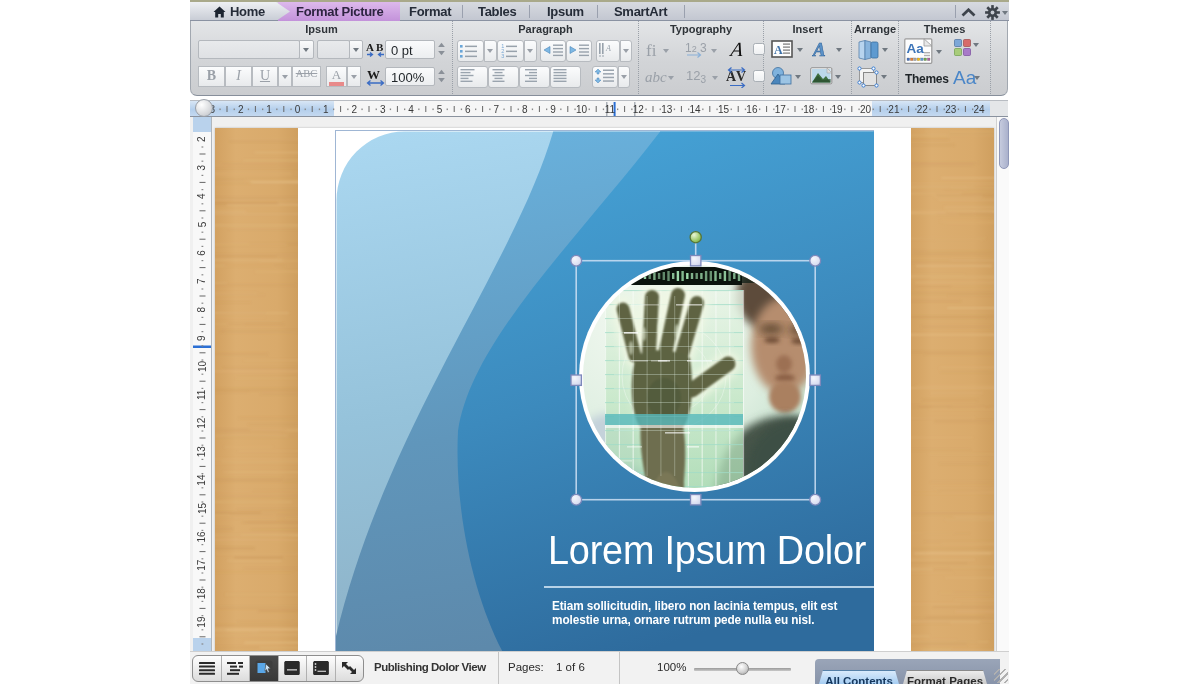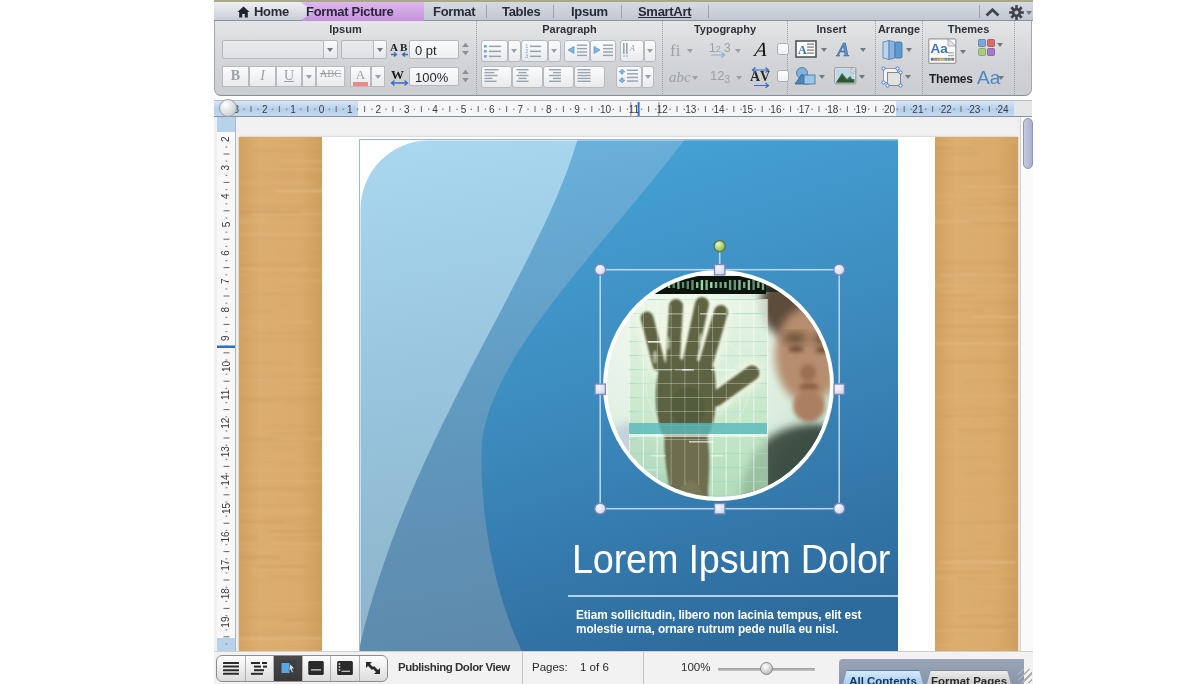--- a/index.html
+++ b/index.html
@@ -1,15 +1,15 @@
 <!DOCTYPE html>
 <html><head><meta charset="utf-8"><style>
 *{margin:0;padding:0;box-sizing:border-box;}
 html,body{width:1200px;height:684px;background:#fff;font-family:"Liberation Sans",sans-serif;overflow:hidden;}
-#app{position:absolute;left:190px;top:0;width:819px;height:684px;margin-left:24px;}
+#app{position:absolute;left:190px;top:0;width:819px;height:684px;}
 .abs{position:absolute;}
 
 #topline{position:absolute;left:0;top:0;width:819px;height:1.5px;background:#a9a98a;}
 #tabbar{position:absolute;left:0;top:2px;width:819px;height:19px;
   background:linear-gradient(#d7dae0,#c3c7d1);border-bottom:1px solid #8a92a2;}
 .tabsep{position:absolute;top:3px;height:13px;width:1px;background:#9aa0ae;}
 #tab-fmt{position:absolute;left:88px;top:0;width:122px;height:19px;
   background:linear-gradient(#ddb9ec,#c392da);}
 #tab-home{position:absolute;left:0;top:0;width:100px;height:19px;
   background:linear-gradient(#eef0f3,#c9cdd6);
@@ -30,21 +30,21 @@
 .spin{position:absolute;width:11px;height:18px;}
 .ribtxt{position:absolute;font-size:13px;color:#1f2428;}
 .daTxt{color:#9aa0a8 !important;}
 .dd{position:absolute;width:0;height:0;border-left:3.5px solid transparent;border-right:3.5px solid transparent;border-top:4.5px solid #707880;}
 
 #hruler{position:absolute;left:0;top:99.5px;width:818px;height:17.5px;border-top:1px solid #b8bcc2;border-bottom:1px solid #8a929e;overflow:hidden;}
 #rulcircle{position:absolute;left:5px;top:99px;width:18px;height:18px;border-radius:50%;
   background:radial-gradient(circle at 35% 30%,#ffffff,#d8dadd 60%,#b8bcc2);border:1px solid #9aa0a8;}
 #docarea{position:absolute;left:0;top:117px;width:819px;height:534px;background:#f0f0f0;overflow:hidden;}
 #vruler{position:absolute;left:3px;top:0;width:19px;height:534px;}
-#page{position:absolute;left:24.5px;top:20px;width:779.5px;height:529px;background:#fff;box-shadow:0 0 2px rgba(0,0,0,0.25);}
+#page{position:absolute;left:24.5px;top:11px;width:779.5px;height:529px;background:#fff;box-shadow:0 0 2px rgba(0,0,0,0.25);}
 .wood{position:absolute;top:0;height:529px;}
 #cover{position:absolute;left:120.3px;top:1.8px;width:539px;height:527px;background:#fff;border:1px solid #9fb6d4;}
 #scrollbar{position:absolute;left:806px;top:0;width:13px;height:534px;background:#fafafa;border-left:1px solid #d0d0d0;}
 #sthumb{position:absolute;left:1.5px;top:1px;width:10px;height:51px;background:linear-gradient(90deg,#c6cbde,#aab1cc);border:1px solid #8f97b8;border-radius:5px;}
 
 #title{position:absolute;left:212.2px;top:397.5px;white-space:nowrap;color:#fff;font-size:40px;letter-spacing:-0.2px;transform:scaleX(0.945);transform-origin:0 0;}
 #rule{position:absolute;left:208.7px;top:455px;width:330px;height:2px;background:#cfe3f2;opacity:0.85;}
 #body1{position:absolute;left:216px;top:468.5px;white-space:nowrap;color:#fff;font-size:12.7px;font-weight:bold;line-height:14px;letter-spacing:-0.1px;transform:scaleX(0.93);transform-origin:0 0;}
 
 #statusbar{position:absolute;left:0;top:651px;width:819px;height:33px;background:#f2f2f2;border-top:1px solid #cfcfcf;}
@@ -64,25 +64,25 @@
 </style></head><body>
 <div id="app">
     <div id="topline"></div>
     <div id="tabbar">
       <div id="tab-fmt"></div>
       <div id="tab-home"></div>
       <svg class="abs" style="left:23px;top:4px" width="13" height="12" viewBox="0 0 13 12">
         <path d="M6.5,0.5 L12.5,6 L10.8,6 L10.8,11.5 L7.8,11.5 L7.8,8 L5.2,8 L5.2,11.5 L2.2,11.5 L2.2,6 L0.5,6 Z" fill="#1c2430"></path>
       </svg>
       <div class="tabtxt" style="left:40px;">Home</div>
-      <div class="tabtxt" style="left:92px;color:#2d2340;text-align:center;">Format Picture</div>
+      <div class="tabtxt" style="left:106px;color:#2d2340;text-align:center;">Format Picture</div>
       <div class="tabtxt" style="left:219px;">Format</div>
       <div class="tabtxt" style="left:288px;">Tables</div>
       <div class="tabtxt" style="left:357px;">Ipsum</div>
-      <div class="tabtxt" style="left:424px;text-decoration:underline;">SmartArt</div>
+      <div class="tabtxt" style="left:424px;">SmartArt</div>
       <div class="tabsep" style="left:272px;"></div>
       <div class="tabsep" style="left:339px;"></div>
       <div class="tabsep" style="left:407px;"></div>
       <div class="tabsep" style="left:494px;"></div>
       <div class="tabsep" style="left:765px;"></div>
       <svg class="abs" style="left:771px;top:6px" width="15" height="9" viewBox="0 0 15 9">
         <path d="M1.5,7.5 L7.5,1.8 L13.5,7.5" fill="none" stroke="#3e444c" stroke-width="2.8"></path>
       </svg>
       <svg class="abs" style="left:795px;top:3px" width="15" height="15" viewBox="0 0 15 15">
         <line x1="7.5" y1="7.5" x2="14.90" y2="7.50" stroke="#3e444c" stroke-width="2.6"></line>

